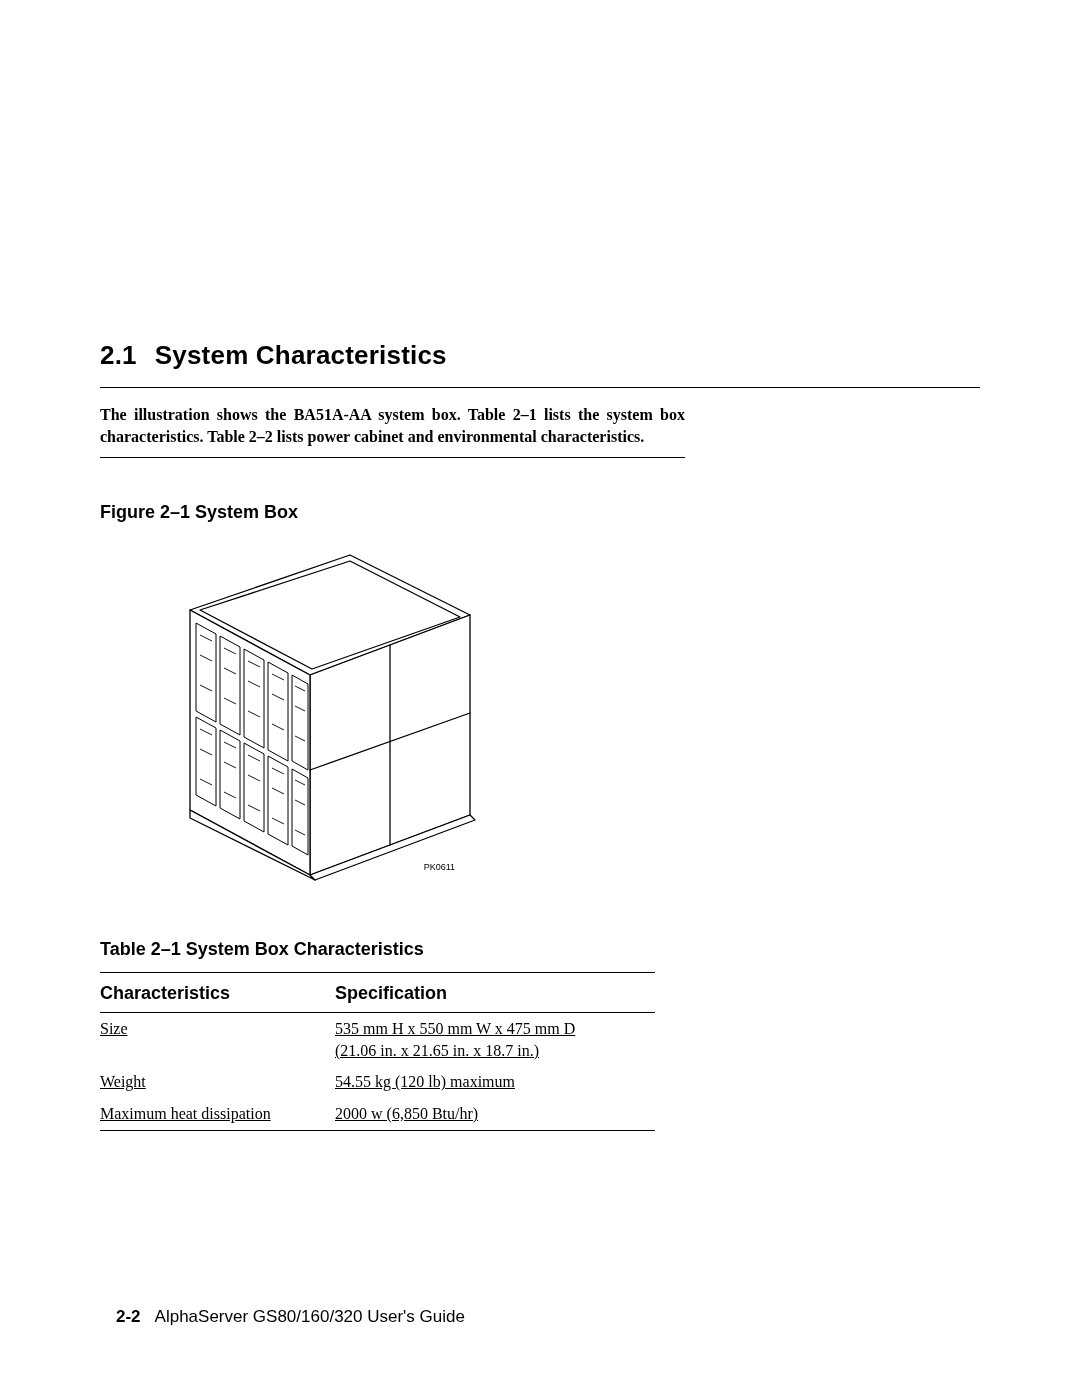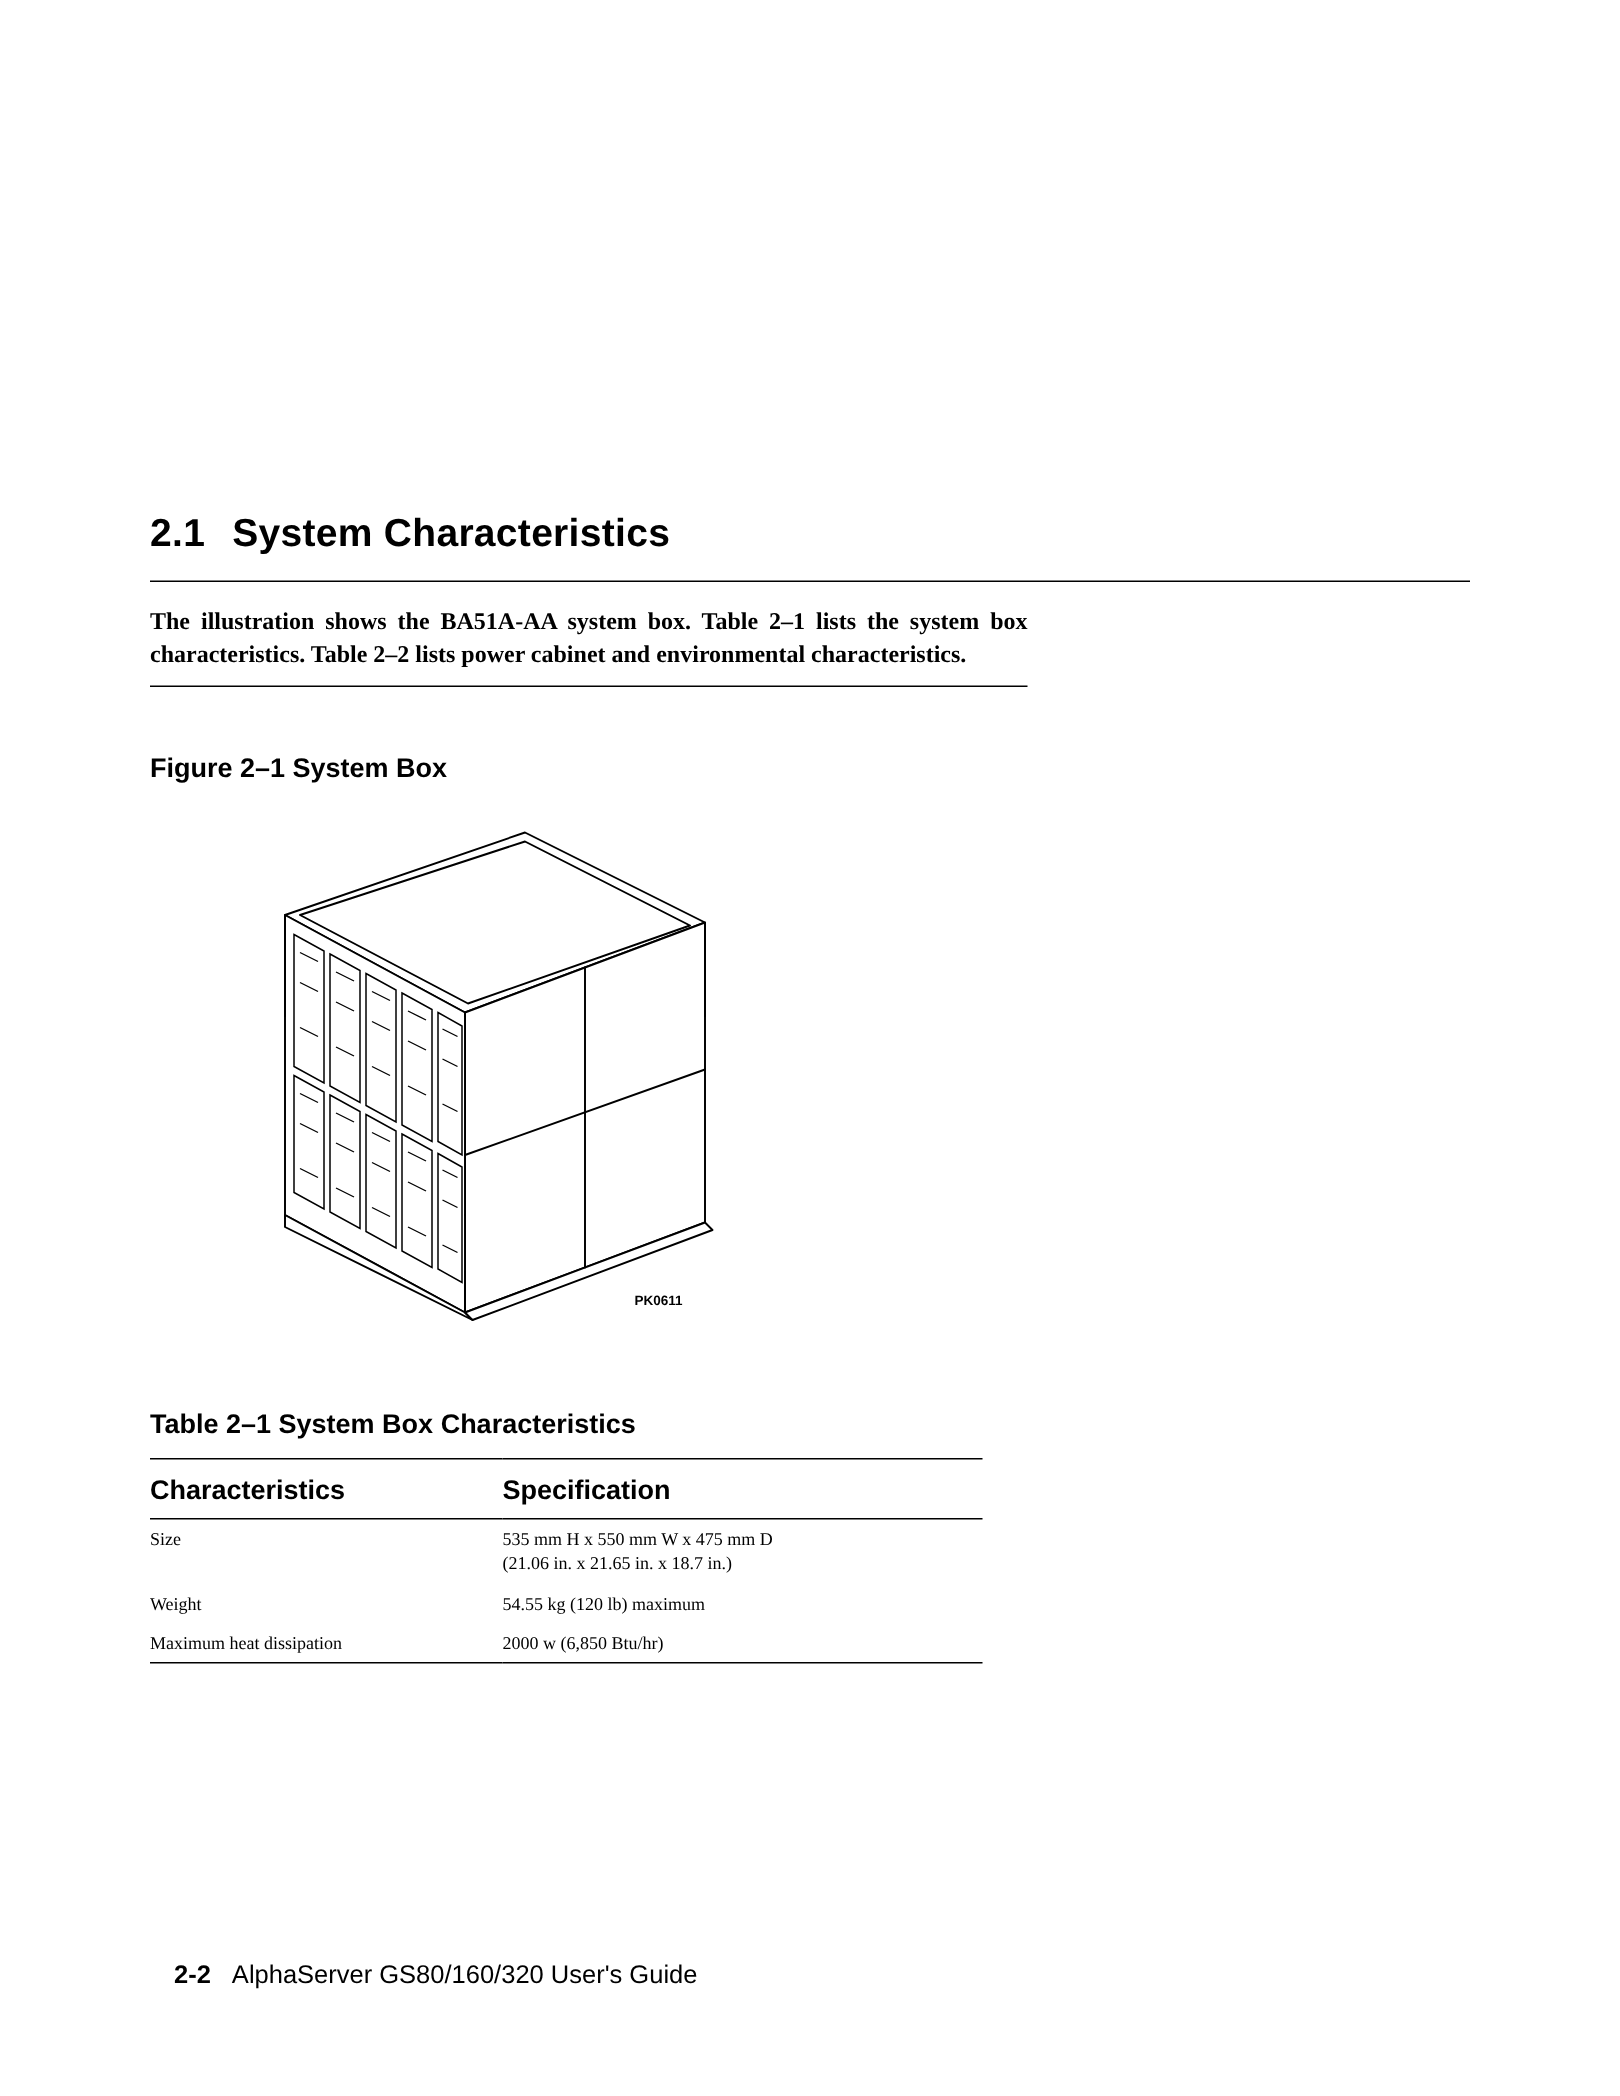--- a/index.html
+++ b/index.html
@@ -50,21 +50,20 @@
     width: 585px;          
   }
   .figure-caption,
   .table-caption {
     font-weight: 700;
     font-size: 18px;
     margin: 44px 0 12px 0;
   }
   .figure-wrap {
     margin: 6px 0 0 0;
-    font-weight: bold;
   }
   .figure-wrap svg {
     display: block;
   }
   .fig-tag {
     font-family: Arial, Helvetica, sans-serif;
     font-size: 9px;
     fill: #000;
   }
   
@@ -75,24 +74,25 @@
   }
   .spec-table th {
     text-align: left;
     font-family: "Century Gothic", "Futura", "Avenir", Arial, sans-serif;
     font-weight: 700;
     font-size: 18px;
     padding: 10px 10px 8px 0;
   }
   .spec-table td {
     font-family: "Century Schoolbook", "New Century Schoolbook", "Times New Roman", serif;
-    font-size: 12px;
+    font-size: 16px;
     padding: 5px 10px 5px 0;
     vertical-align: top;
     line-height: 1.35;
+    text-decoration: underline;
   }
   .spec-table .col-char { width: 225px; }
   .table-top-rule td, .table-top-rule th { border-top: 1.5px solid #000; }
   .table-mid-rule td, .table-mid-rule th { border-top: 1px solid #000; }
   .table-bot-rule td { border-bottom: 1.5px solid #000; }
   .footer {
     position: absolute;
     left: 116px;
     bottom: 70px;
     font-size: 17px;

